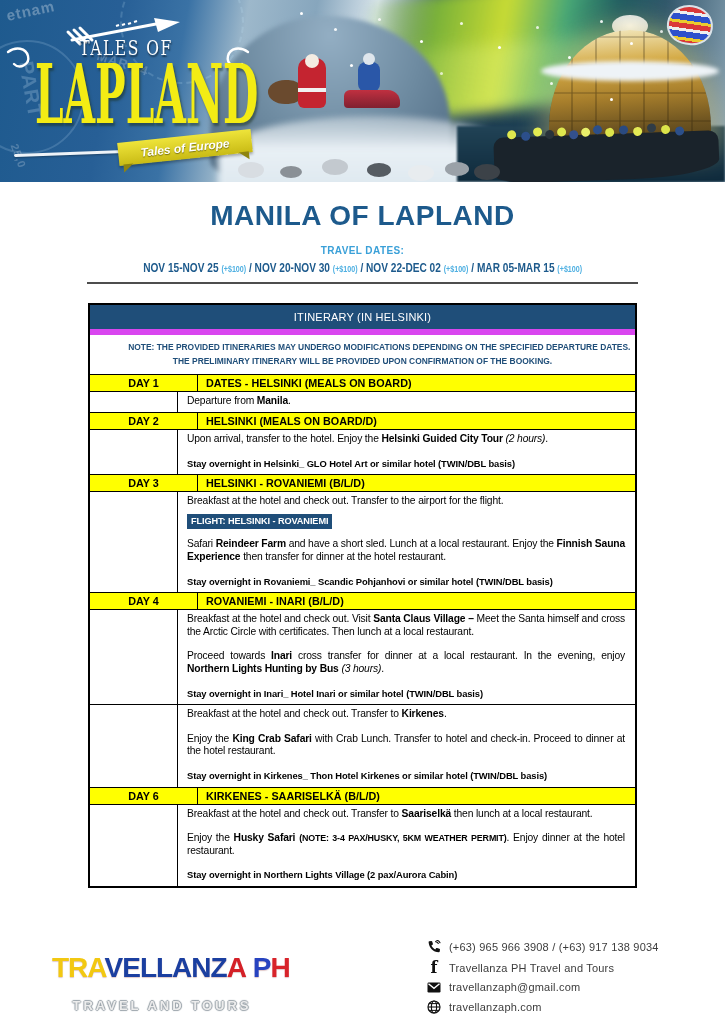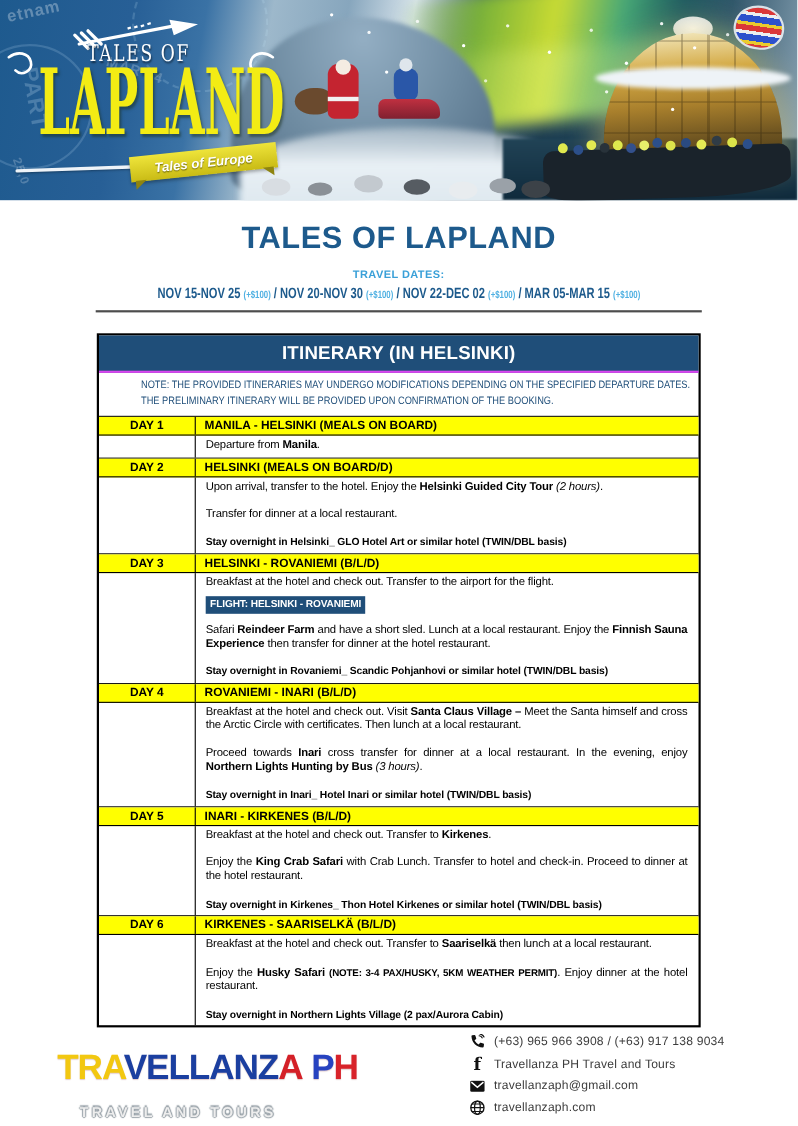--- a/index.html
+++ b/index.html
@@ -103,45 +103,45 @@
   .dates-wrap{position:absolute;top:258px;left:0;width:725px;text-align:center;white-space:nowrap;}
   .dates-line{display:inline-block;transform:scaleX(.75);transform-origin:center;
     font-size:13.5px;font-weight:bold;color:#1d5a8c;}
   .surcharge{font-size:9.5px;color:#4fb0e2;}
   .date-sep{color:#1d5a8c;}
   .title-rule{position:absolute;top:282px;left:87px;width:551px;height:2px;background:#4d4d4d;}
 
   
   .itin{position:absolute;top:303px;left:88px;width:549px;background:#fff;
     border:2px solid #000;box-sizing:border-box;font-size:10.6px;}
-  .itin-header{background:#1f4e79;color:#fff;font-weight:bold;text-align:center;
-    font-size:17px;padding:6px 0;border-bottom:2px solid #d946ef;letter-spacing:.2px;}
-  .itin-note{color:#1f4e79;font-weight:normal;
+  .itin-header{background:#1f4e79;color:#fff;font-weight:normal;text-align:center;
+    font-size:11px;padding:6px 0;border-bottom:6px solid #d946ef;letter-spacing:.2px;}
+  .itin-note{color:#1f4e79;font-weight:bold;text-align:center;
     padding:5px 0 6px;border-bottom:1px solid #000;line-height:1.45;}
   .itin-note .nline{display:block;font-size:9.8px;transform:scaleX(.86);transform-origin:center;white-space:nowrap;}
   .day-row{display:flex;background:#ffff00;border-bottom:1px solid #000;font-weight:bold;font-size:10.8px;}
-  .day-label{width:88px;flex:none;text-align:center;border-right:1px solid #000;padding:2px 0;box-sizing:border-box;}
+  .day-label{width:108px;flex:none;text-align:center;border-right:1px solid #000;padding:2px 0;box-sizing:border-box;}
   .day-title{flex:1;padding:2px 8px;}
   .body-row{display:flex;border-bottom:1px solid #000;}
   .body-row:last-child{border-bottom:none;}
   .body-spacer{width:88px;flex:none;border-right:1px solid #000;box-sizing:border-box;}
   .body-cell{flex:1;padding:3px 10px 4px 9px;line-height:12.6px;letter-spacing:-.15px;font-size:10.3px;}
   .para{margin:0 0 12px;}
   .para.tight{margin-bottom:6px;}
   .para.justify{text-align:justify;}
   .body-cell > :last-child{margin-bottom:0;}
   .b{font-weight:bold;} .i{font-style:italic;} .sm{font-size:8.9px;font-weight:bold;}
   .chip-line{margin:0 0 9px;}
   .flight-chip{display:inline-block;background:#1f4e79;color:#fff;font-weight:bold;
     font-size:9.2px;padding:1px 4px 2px;letter-spacing:-.1px;}
   .stay{font-weight:bold;font-size:9.4px;letter-spacing:-.1px;}
 
   
   .logo-block-footer{position:absolute;left:52px;top:952px;width:220px;text-align:center;}
-  .logo-wordmark{font-size:32px;font-weight:800;letter-spacing:-1px;white-space:nowrap;
+  .logo-wordmark{font-size:28px;font-weight:800;letter-spacing:-1px;white-space:nowrap;
     text-shadow:0 1px 1px rgba(130,40,40,.25);}
   .logo-tagline{margin-top:14px;font-size:13px;font-weight:bold;letter-spacing:3px;color:#ededed;
     text-shadow:0 1px 1px #9aa3aa,1px 0 1px #9aa3aa,-1px 0 1px #9aa3aa,0 -1px 1px #9aa3aa;}
   .contact-block{position:absolute;left:425px;top:940px;width:275px;}
   .contact-row{display:flex;align-items:center;margin-bottom:7px;}
   .cicon{width:18px;flex:none;display:inline-flex;align-items:center;justify-content:center;color:#111;}
   .fbf{font-family:"DejaVu Serif",serif;font-weight:bold;font-size:16px;line-height:13px;}
   .contact-text{font-size:11px;color:#3c3c3c;margin-left:6px;letter-spacing:.2px;}
 </style>
 </head>
@@ -202,54 +202,53 @@
           <path d="M44 6 C36 0 26 2 24 10 C22 18 32 24 38 18" stroke="#fff" stroke-width="2.4" fill="none" stroke-linecap="round"></path>
         </svg>
     </span>
     <div class="tales-of">TALES OF</div>
     <div class="lapland">LAPLAND</div>
     <div class="brush-line"></div>
     <div class="ribbon">Tales of Europe</div>
   </div>
 </div>
 
-<h1 class="page-title">TALES OF LAPLAND</h1>
+<h1 class="page-title">MANILA OF LAPLAND</h1>
 <div class="travel-dates-label">TRAVEL DATES:</div>
 <div class="dates-wrap">
   <span class="dates-line"><span class="date-range">NOV 15-NOV 25 </span><span class="surcharge">(+$100)</span><span class="date-sep"> / </span><span class="date-range">NOV 20-NOV 30 </span><span class="surcharge">(+$100)</span><span class="date-sep"> / </span><span class="date-range">NOV 22-DEC 02 </span><span class="surcharge">(+$100)</span><span class="date-sep"> / </span><span class="date-range">MAR 05-MAR 15 </span><span class="surcharge">(+$100)</span></span>
 </div>
 <div class="title-rule"></div>
 
 <div class="itin">
   <div class="itin-header">ITINERARY (IN HELSINKI)</div>
   <div class="itin-note">
     <span class="nline">NOTE: THE PROVIDED ITINERARIES MAY UNDERGO MODIFICATIONS DEPENDING ON THE SPECIFIED DEPARTURE DATES.</span>
     <span class="nline">THE PRELIMINARY ITINERARY WILL BE PROVIDED UPON CONFIRMATION OF THE BOOKING.</span>
   </div>
 
   <div class="day-row">
     <div class="day-label">DAY 1</div>
-    <div class="day-title">MANILA - HELSINKI (MEALS ON BOARD)</div>
+    <div class="day-title">DATES - HELSINKI (MEALS ON BOARD)</div>
   </div>
   <div class="body-row">
     <div class="body-spacer"></div>
     <div class="body-cell">
         <div class="para"><span>Departure from </span><span class="b">Manila</span><span>.</span></div>
       </div>
   </div>
 
   <div class="day-row">
     <div class="day-label">DAY 2</div>
     <div class="day-title">HELSINKI (MEALS ON BOARD/D)</div>
   </div>
   <div class="body-row">
     <div class="body-spacer"></div>
     <div class="body-cell">
         <div class="para"><span>Upon arrival, transfer to the hotel. Enjoy the </span><span class="b">Helsinki Guided City Tour</span><span> </span><span class="i">(2 hours)</span><span>.</span></div>
-        <div class="para"><span>Transfer for dinner at a local restaurant.</span></div>
         <div class="stay">Stay overnight in Helsinki_ GLO Hotel Art or similar hotel (TWIN/DBL basis)</div>
       </div>
   </div>
 
   <div class="day-row">
     <div class="day-label">DAY 3</div>
     <div class="day-title">HELSINKI - ROVANIEMI (B/L/D)</div>
   </div>
   <div class="body-row">
     <div class="body-spacer"></div>
@@ -267,24 +266,20 @@
   </div>
   <div class="body-row">
     <div class="body-spacer"></div>
     <div class="body-cell">
         <div class="para justify"><span>Breakfast at the hotel and check out. Visit </span><span class="b">Santa Claus Village –</span><span> Meet the Santa himself and cross the Arctic Circle with certificates. Then lunch at a local restaurant.</span></div>
         <div class="para justify"><span>Proceed towards </span><span class="b">Inari</span><span> cross transfer for dinner at a local restaurant. In the evening, enjoy </span><span class="b">Northern Lights Hunting by Bus</span><span> </span><span class="i">(3 hours)</span><span>.</span></div>
         <div class="stay">Stay overnight in Inari_ Hotel Inari or similar hotel (TWIN/DBL basis)</div>
       </div>
   </div>
 
-  <div class="day-row">
-    <div class="day-label">DAY 5</div>
-    <div class="day-title">INARI - KIRKENES (B/L/D)</div>
-  </div>
   <div class="body-row">
     <div class="body-spacer"></div>
     <div class="body-cell">
         <div class="para"><span>Breakfast at the hotel and check out. Transfer to </span><span class="b">Kirkenes</span><span>.</span></div>
         <div class="para justify"><span>Enjoy the </span><span class="b">King Crab Safari</span><span> with Crab Lunch. Transfer to hotel and check-in. Proceed to dinner at the hotel restaurant.</span></div>
         <div class="stay">Stay overnight in Kirkenes_ Thon Hotel Kirkenes or similar hotel (TWIN/DBL basis)</div>
       </div>
   </div>
 
   <div class="day-row">

